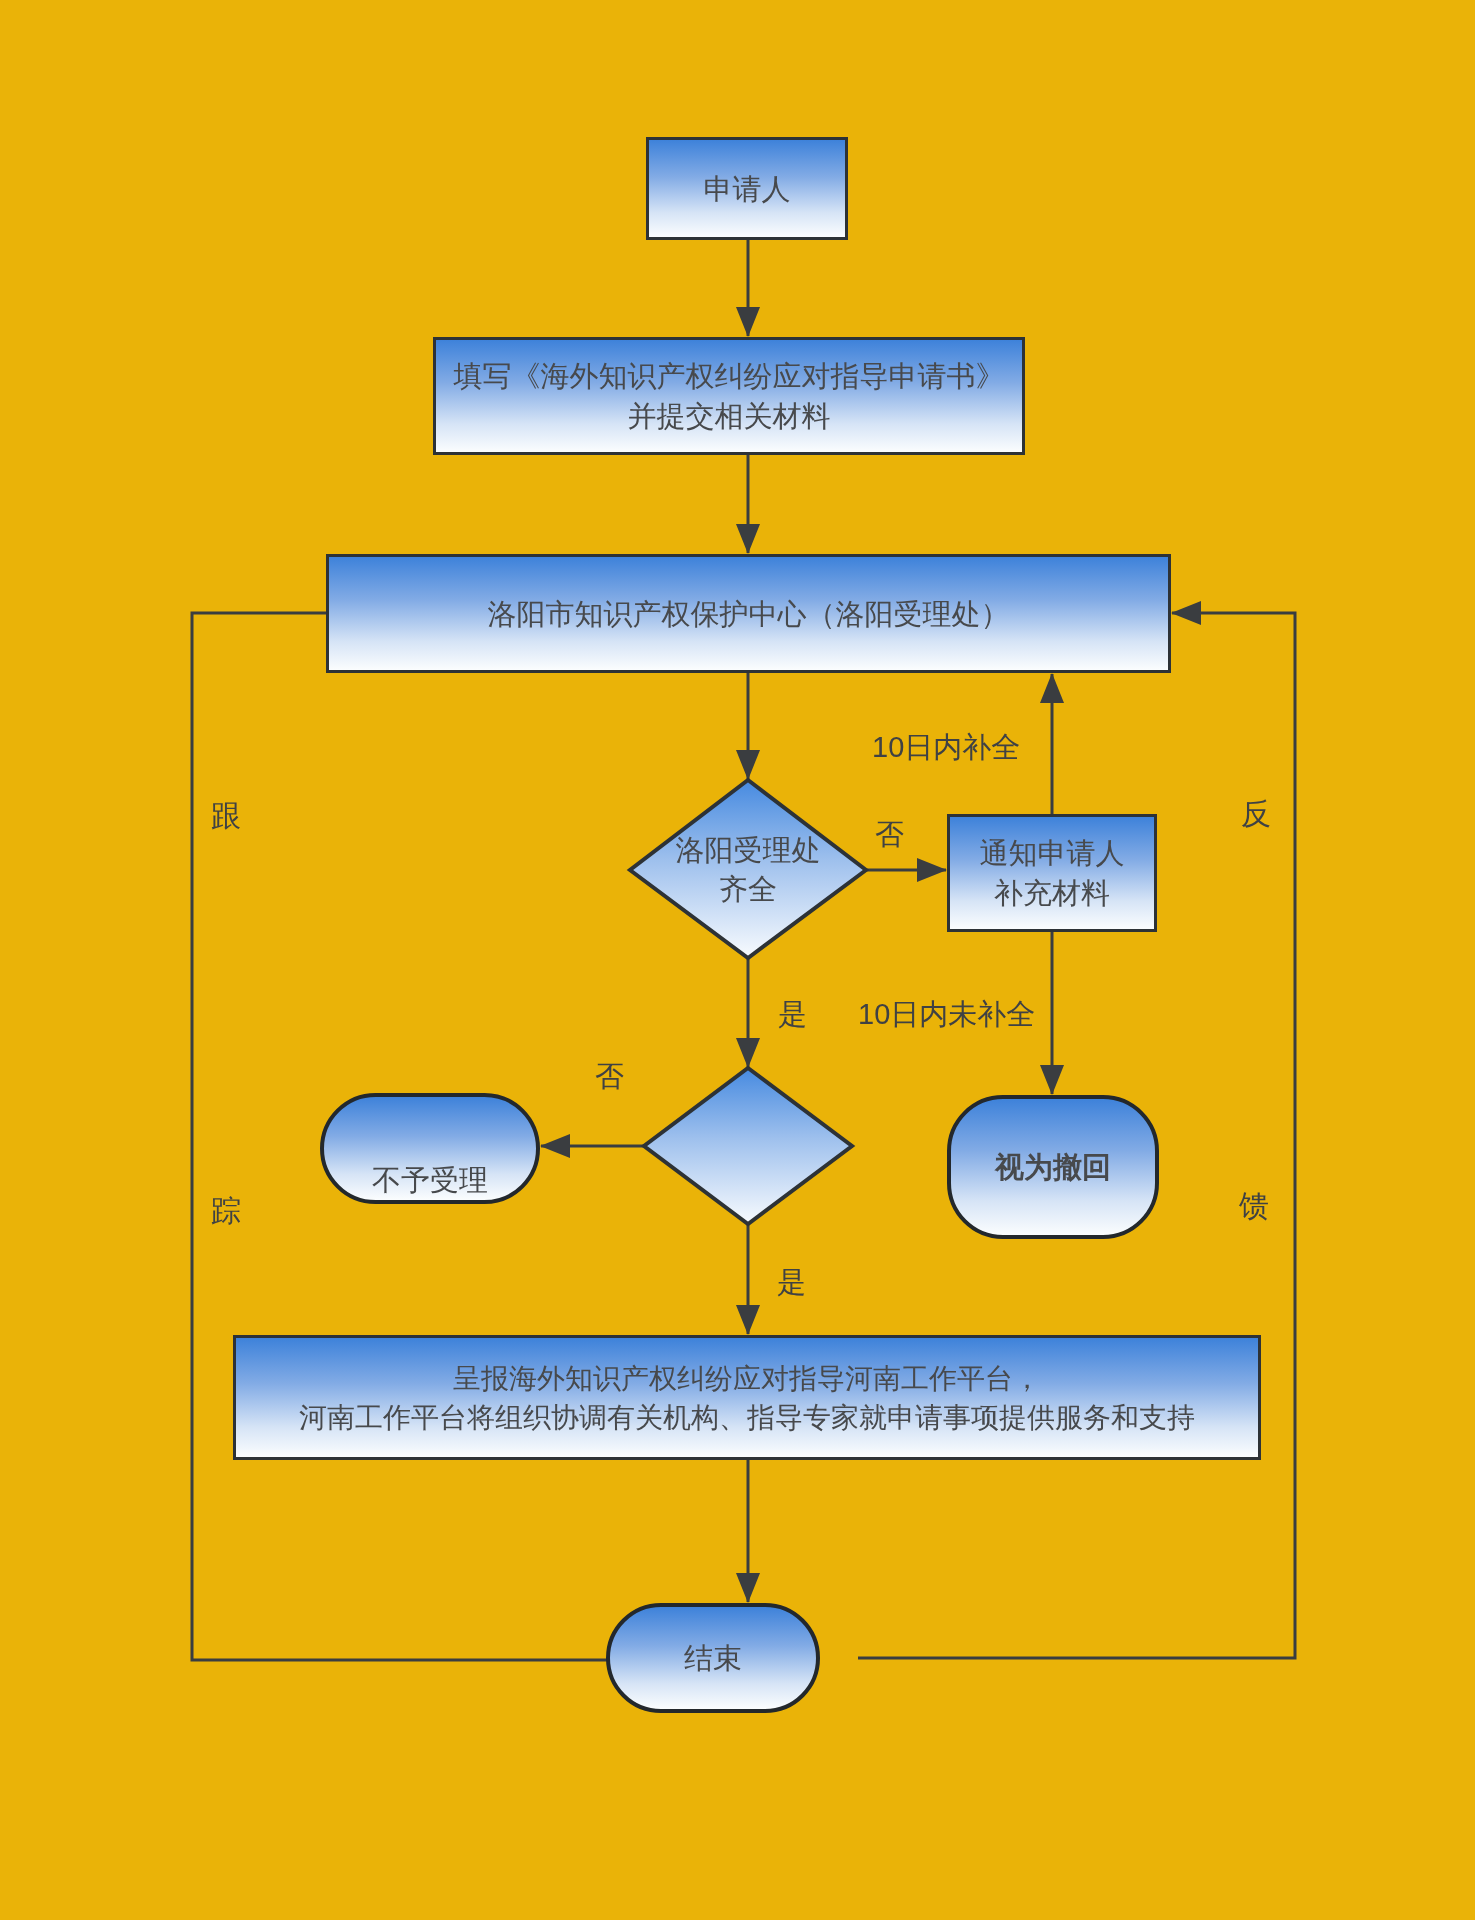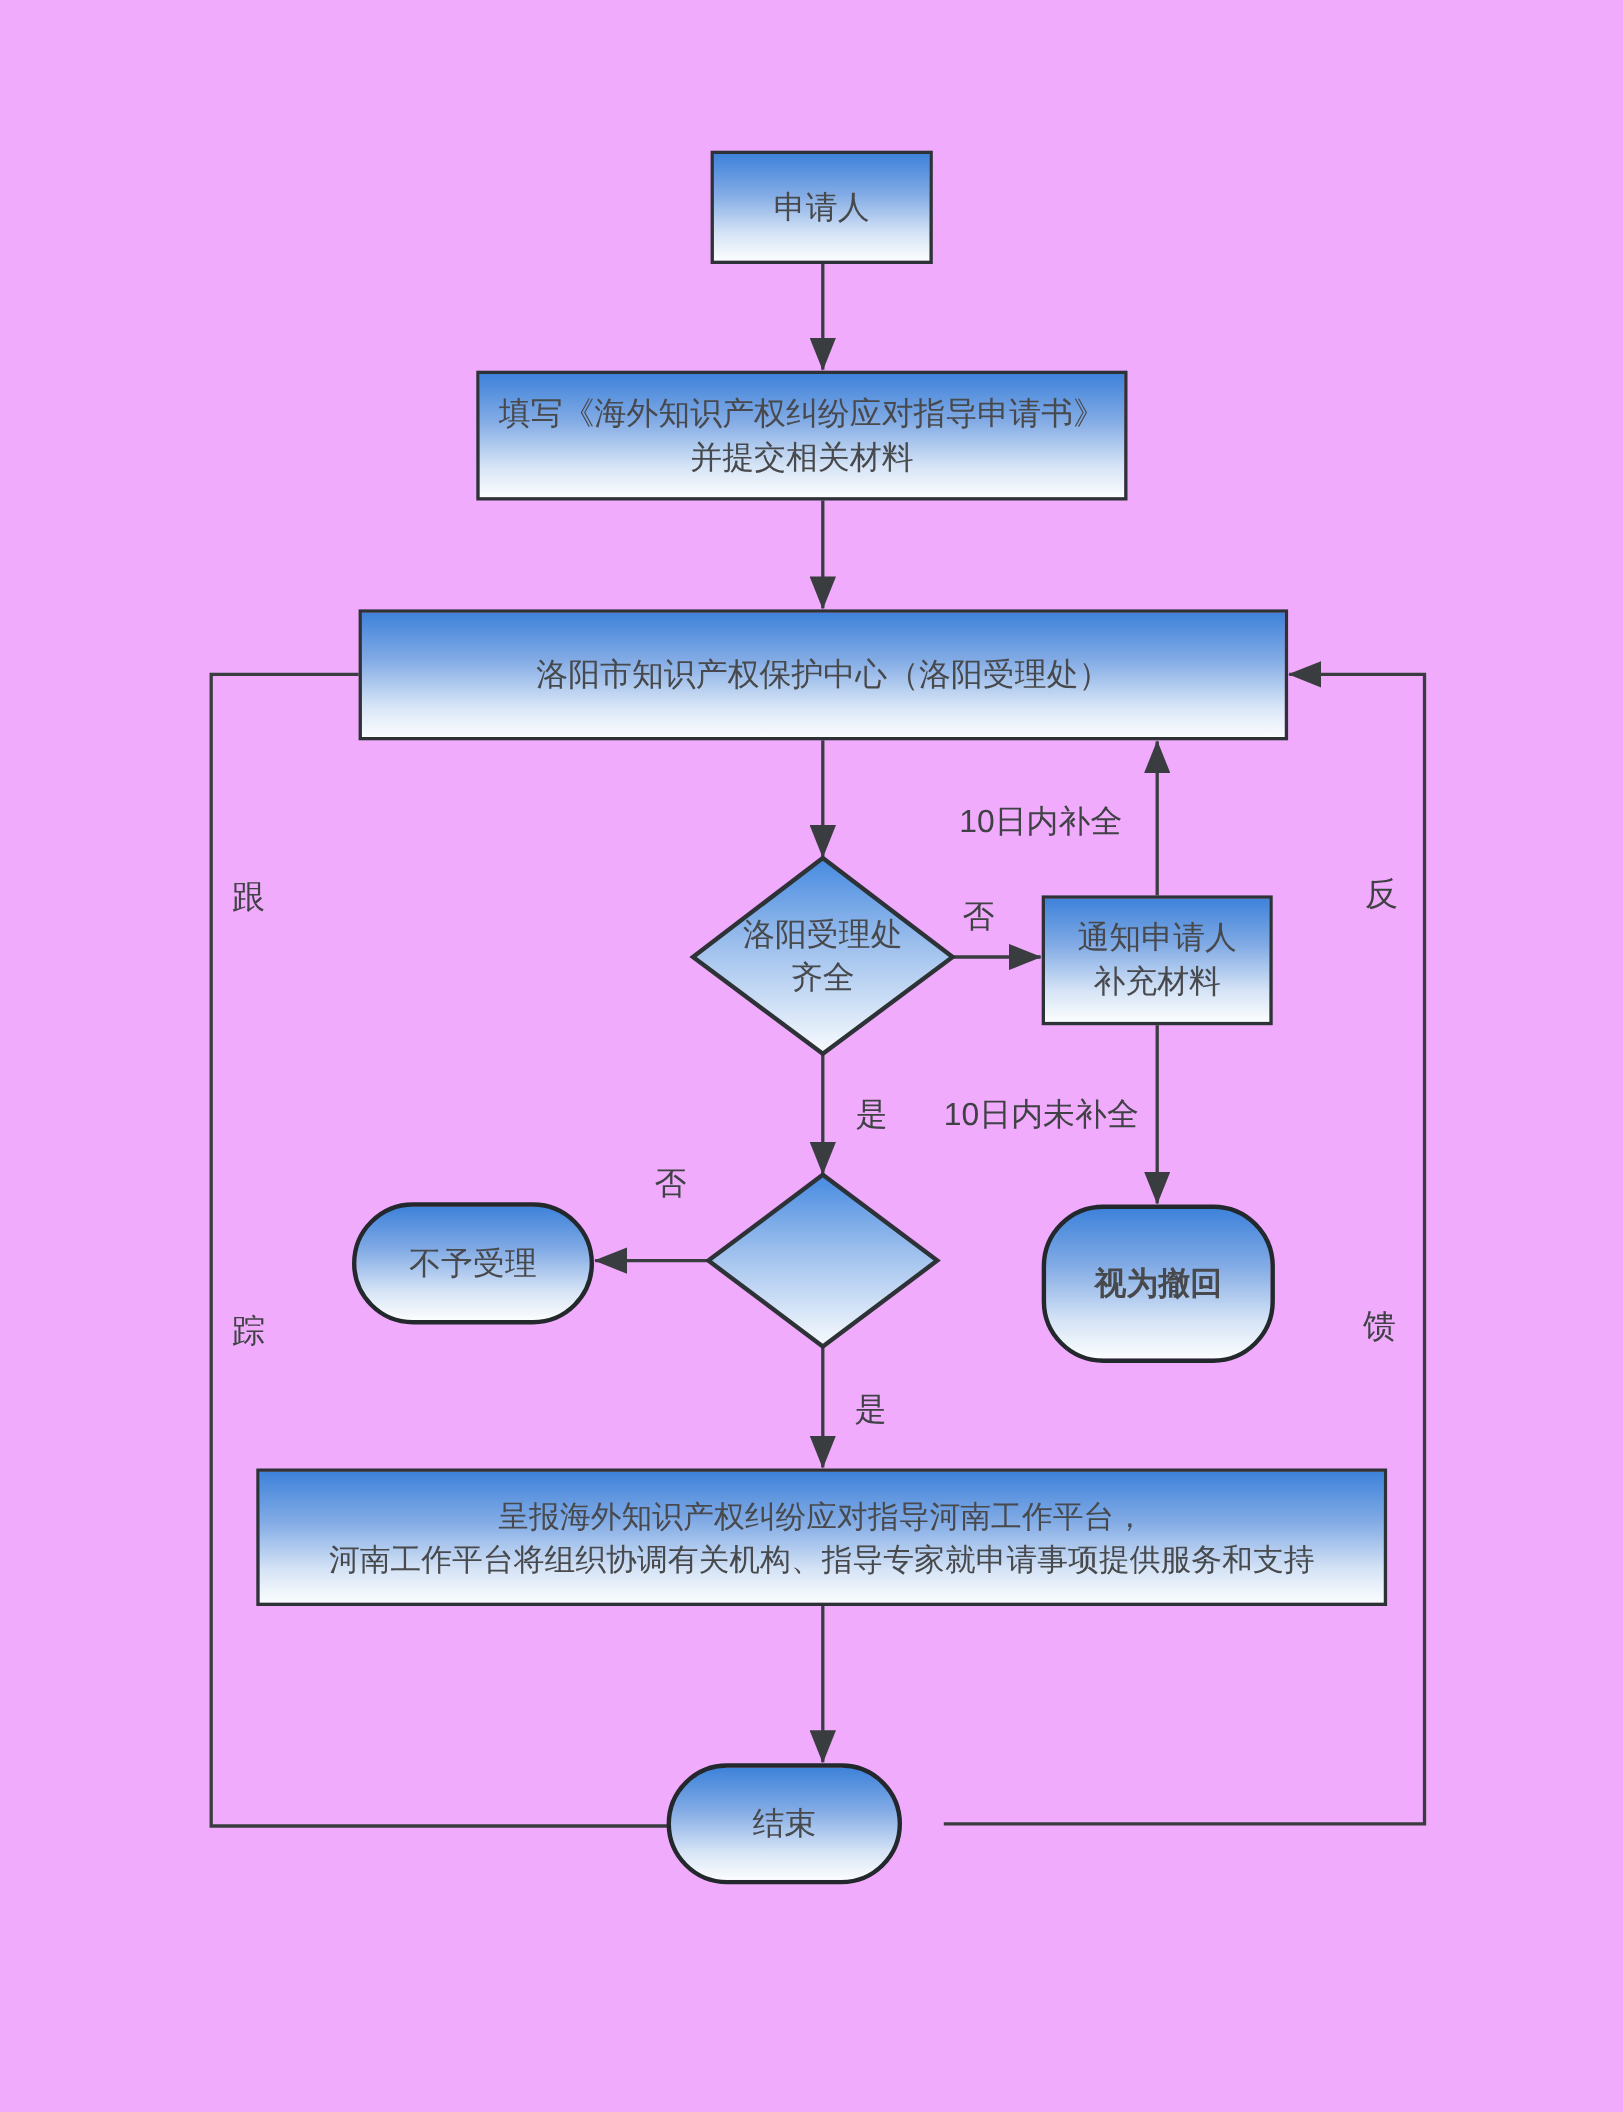--- a/index.html
+++ b/index.html
@@ -1,19 +1,19 @@
 <!DOCTYPE html>
 <html><head>
 <meta charset="utf-8">
 <style>
   html,body{margin:0;padding:0;background:#ffffff;}
   #canvas{
     position:relative;
     width:1475px;height:1920px;
-    background:#f0abfc;
+    background:#eab308;
     font-family:"Liberation Sans","DejaVu Sans",sans-serif;
     color:#47494c;
     overflow:hidden;
   }
   .abs{position:absolute;left:0;top:0;}
   .node{
     position:absolute;
     box-sizing:border-box;
     display:flex;flex-direction:column;
     align-items:center;justify-content:center;
@@ -92,21 +92,21 @@
 
   <div class="node rect" style="left:947px;top:814px;width:210px;height:118px;">
     <span>通知申请人</span>
     <span>补充材料</span>
   </div>
 
   <div class="node rect" style="left:326px;top:554px;width:845px;height:119px;">
     <span>洛阳市知识产权保护中心（洛阳受理处）</span>
   </div>
 
-  <div class="node stadium" style="left:320px;top:1093px;width:220px;height:111px;">
+  <div class="node stadium" style="left:320px;top:1093px;width:220px;height:111px;justify-content:flex-end;">
     <span>不予受理</span>
   </div>
 
   <div class="node stadium" style="left:947px;top:1095px;width:212px;height:144px;font-weight:bold;">
     <span>视为撤回</span>
   </div>
 
   <div class="node rect" style="left:233px;top:1335px;width:1028px;height:125px;font-size:28px;line-height:39px;">
     <span>呈报海外知识产权纠纷应对指导河南工作平台，</span>
     <span>河南工作平台将组织协调有关机构、指导专家就申请事项提供服务和支持</span>

